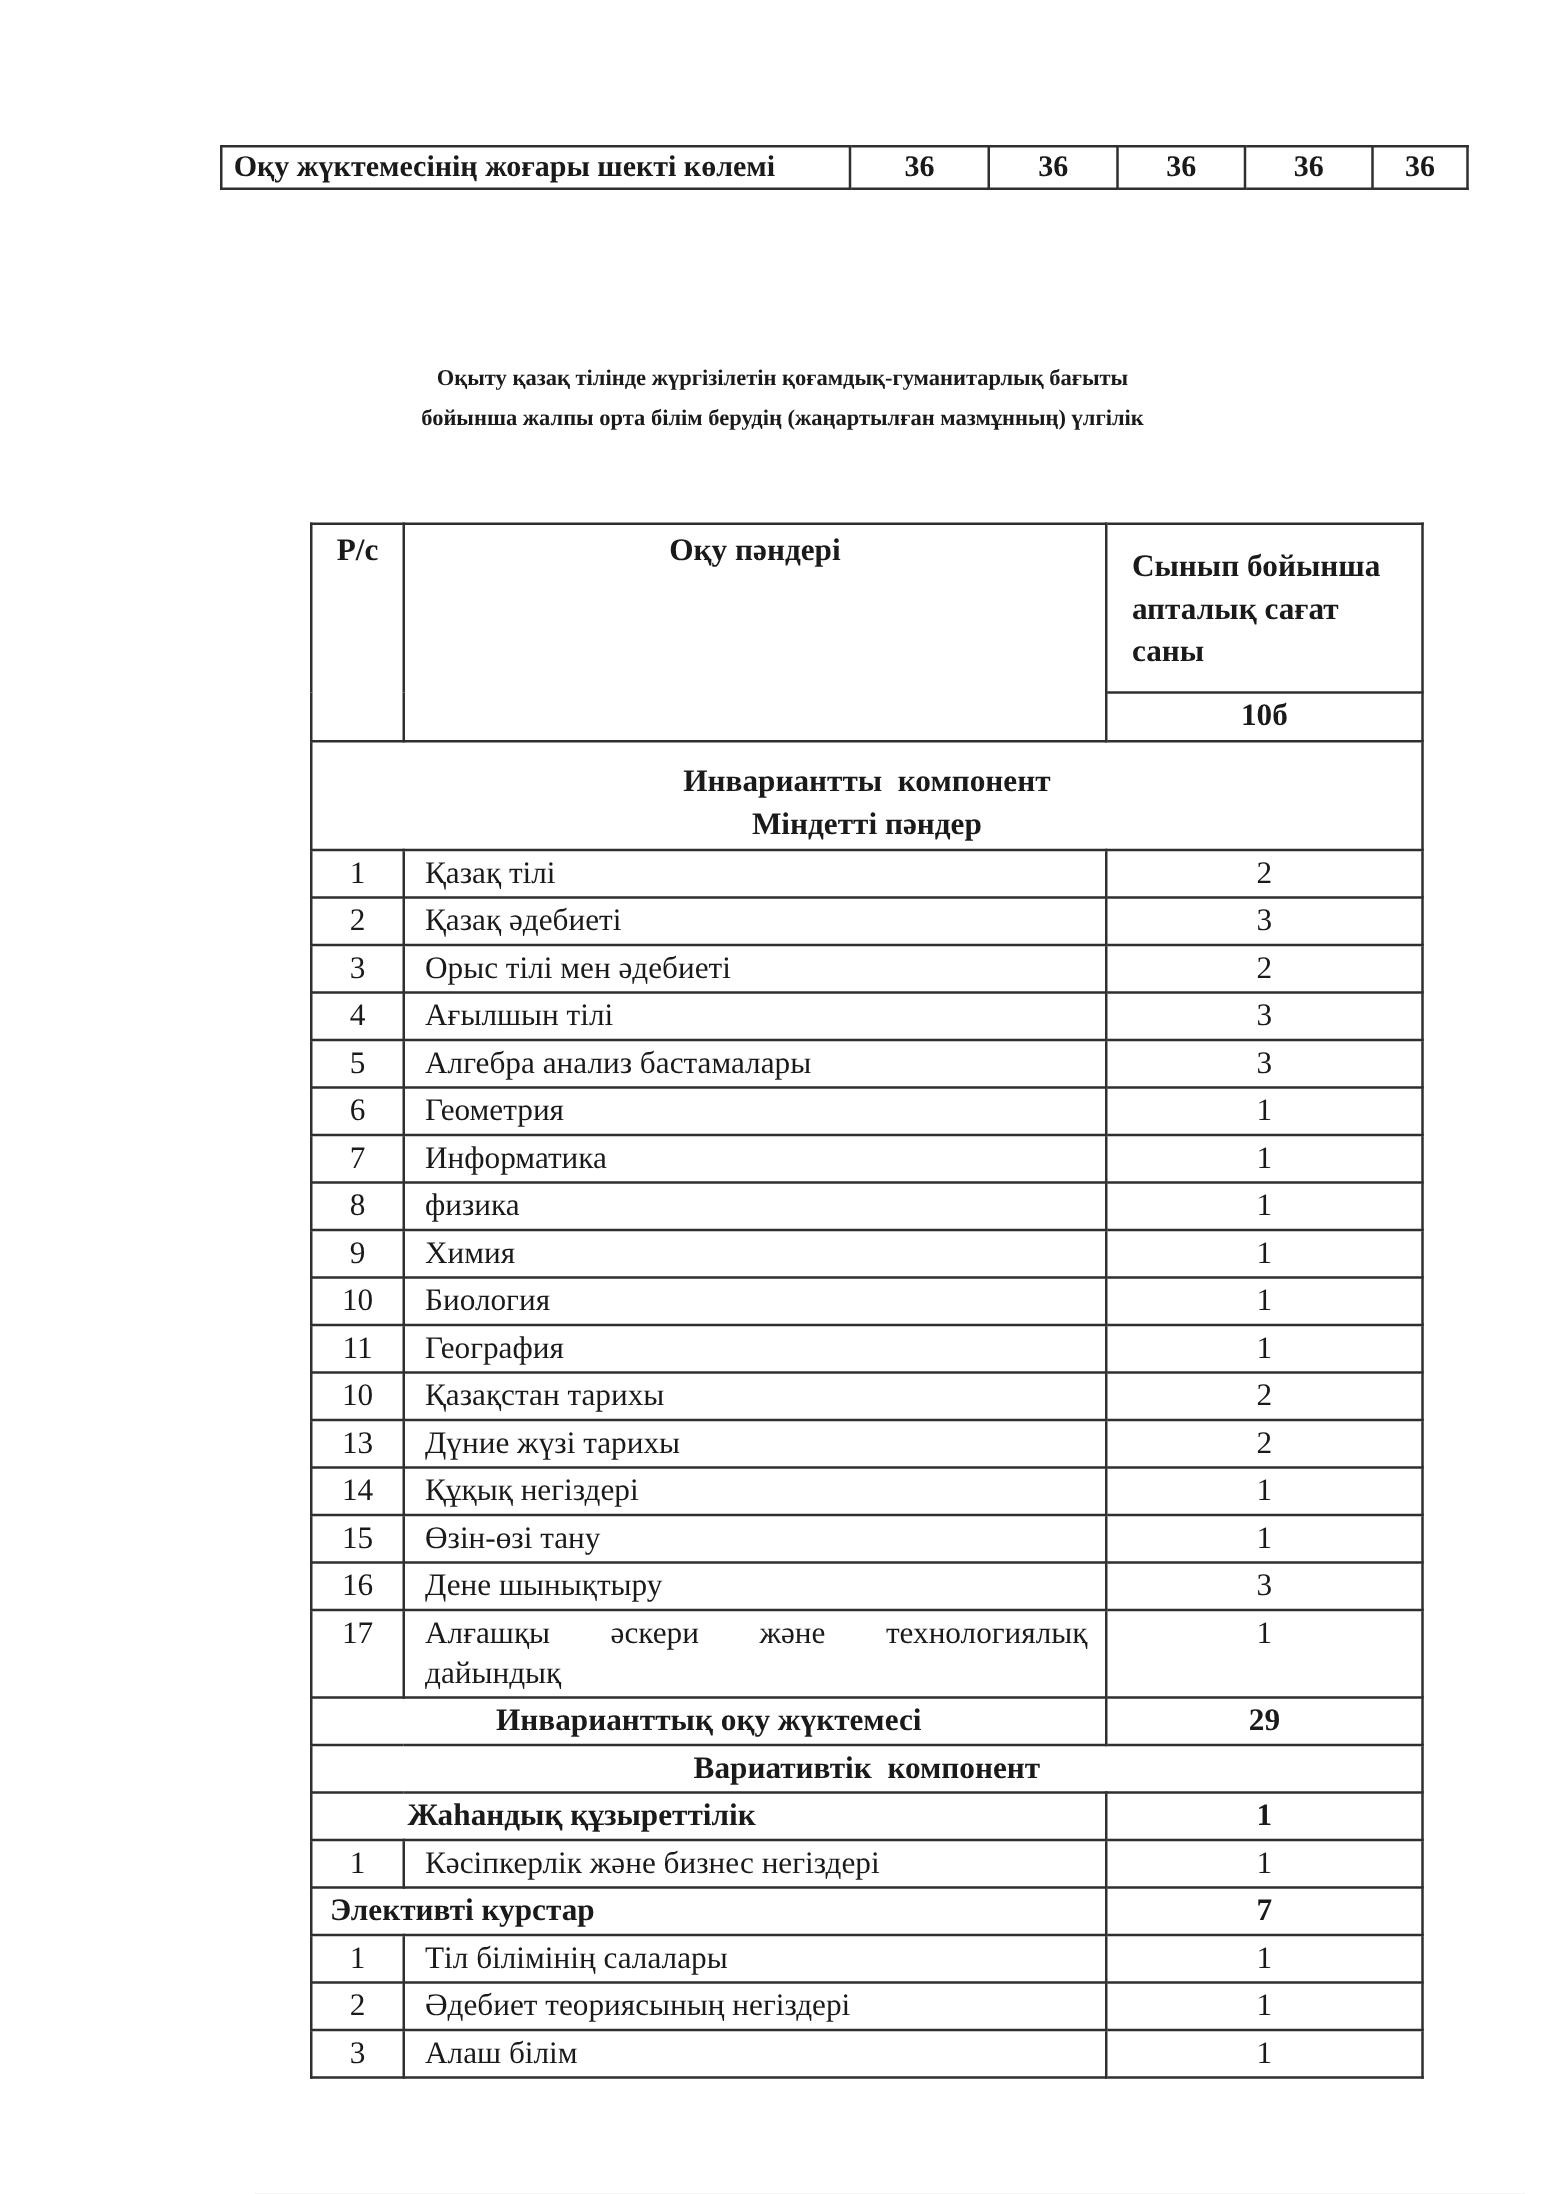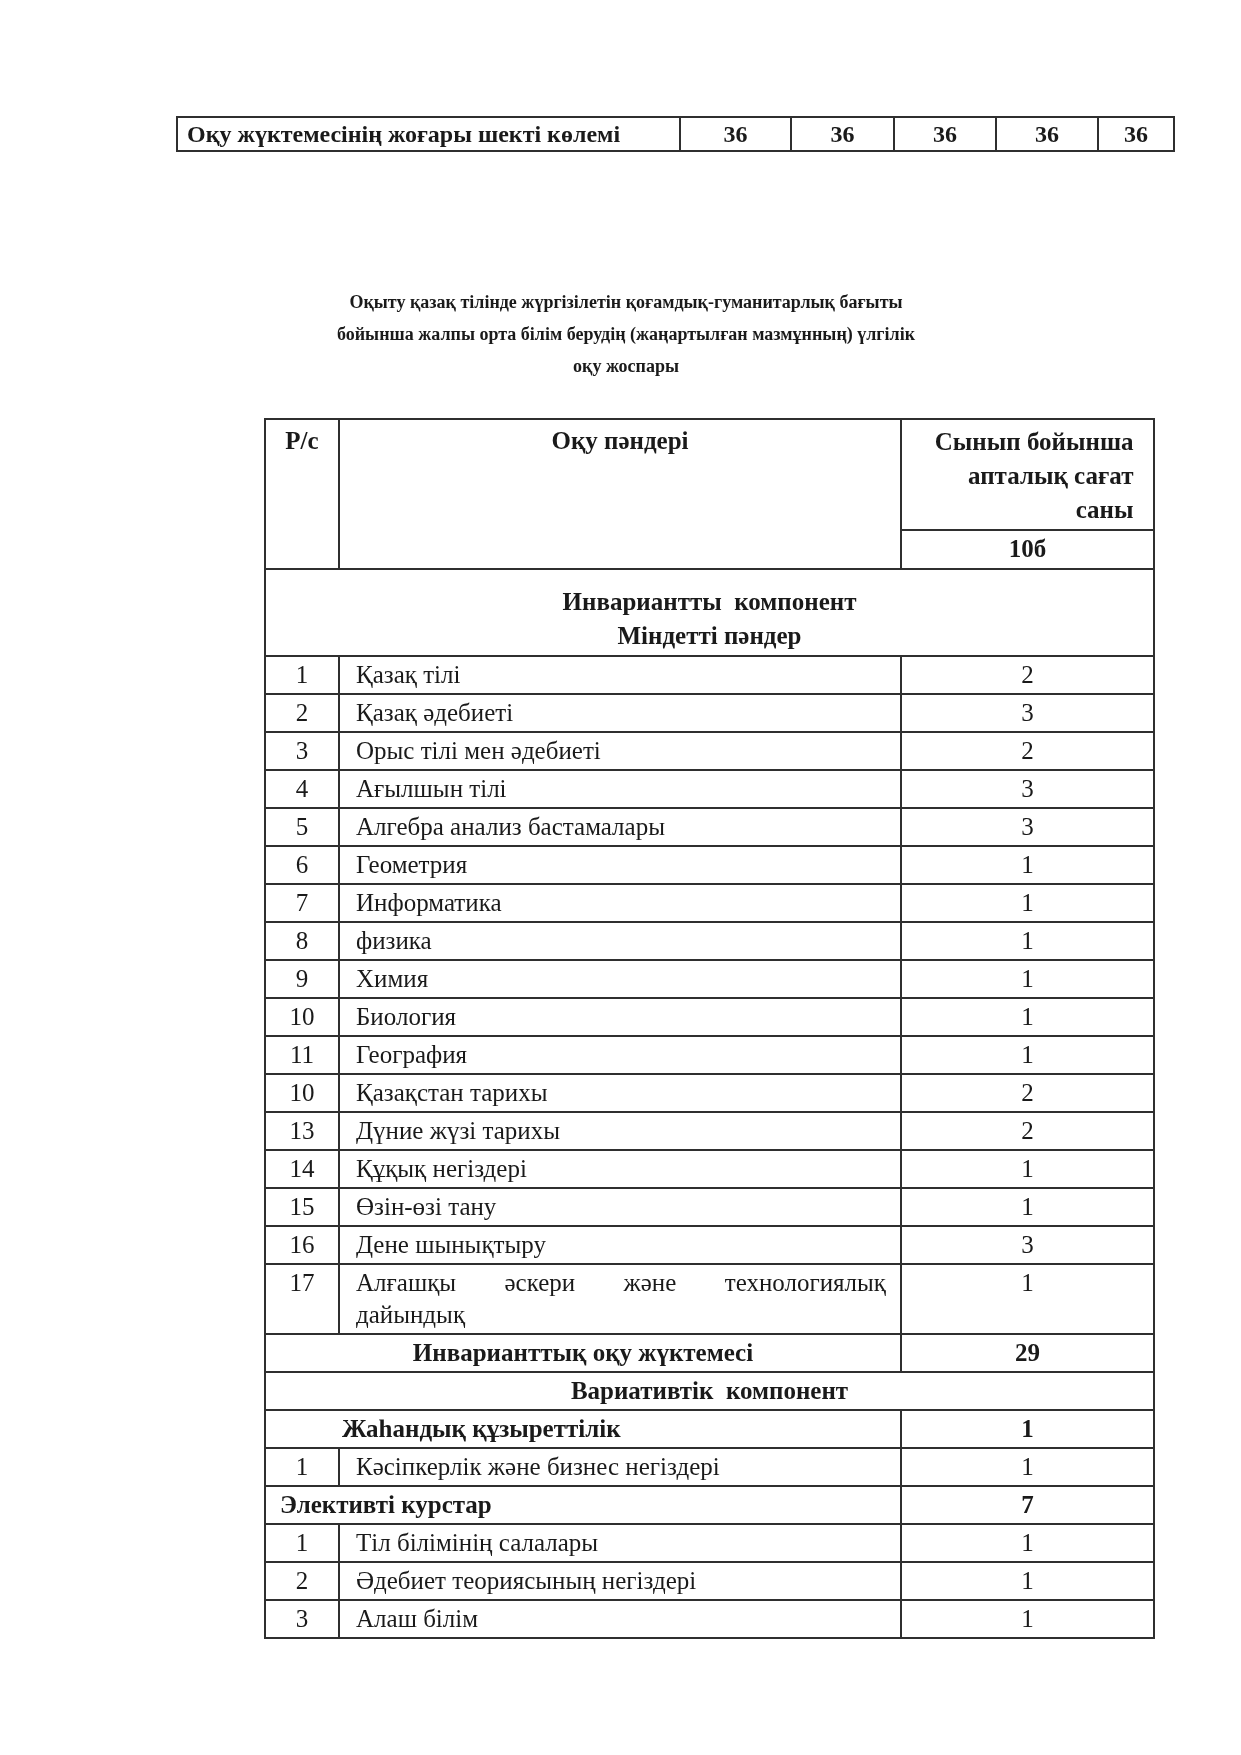--- a/index.html
+++ b/index.html
@@ -35,33 +35,33 @@
 
   
   .doc-title{
     position:absolute;left:146px;top:286px;width:960px;
     text-align:center;font-size:18px;font-weight:bold;line-height:32px;
   }
   .doc-title div{white-space:nowrap;}
 
   
   .main-table{
-    position:absolute;left:264px;top:418px;width:889px;
+    position:absolute;left:248px;top:418px;width:889px;
     font-size:25px;table-layout:fixed;
   }
   .main-table td{line-height:32px;padding:2px 6px;}
   .col-num{width:74px;}
   .col-subj{width:562px;}
   .col-hrs{width:253px;}
   .c{text-align:center;}
   .b{font-weight:bold;}
   .subj{text-align:left;padding-left:16px !important;padding-right:14px !important;}
   .hdr1 td{height:97px;padding-top:5px;}
   .hdr2 td{height:39px;}
-  .hours-head-inner{width:212px;margin:0 auto;line-height:34px;text-align:right;font-family:Liberation Serif, serif;}
+  .hours-head-inner{width:212px;margin:12px auto;line-height:34px;text-align:left;font-family:Liberation Serif, serif;}
   .sect td{height:71px;line-height:34px;padding-top:15px;}
   .sect-line{display:block;white-space:pre-wrap;}
   .r38 td{height:38px;}
   .r37 td{height:37px;}
   .r69 td{height:69px;margin-top:28px;}
   .jline{display:block;text-align:justify;text-align-last:justify;}
   .indent-wide{padding-left:76px !important;}
   .indent-sm{padding-left:14px !important;}
 </style>
 </head>
@@ -78,21 +78,20 @@
       <td class="v2">36</td>
       <td class="v3">36</td>
       <td class="v4">36</td>
     </tr>
   </tbody>
     </table>
 
   <div class="doc-title">
     <div>Оқыту қазақ тілінде жүргізілетін қоғамдық-гуманитарлық бағыты</div>
     <div>бойынша жалпы орта білім берудің (жаңартылған мазмұнның) үлгілік</div>
-    <div>оқу жоспары</div>
   </div>
 
   <table class="main-table">
     <colgroup>
         <col class="col-num">
         <col class="col-subj">
         <col class="col-hrs">
       </colgroup>
 
     <tbody>

